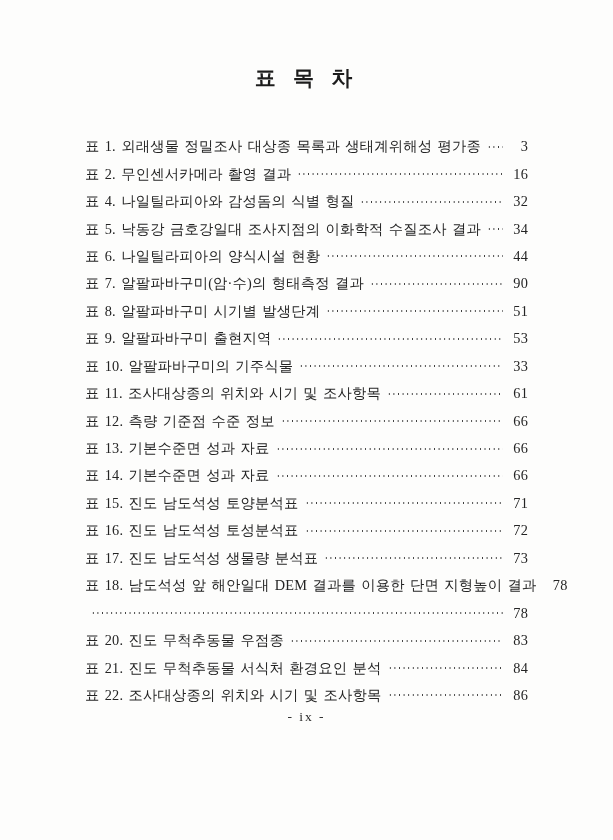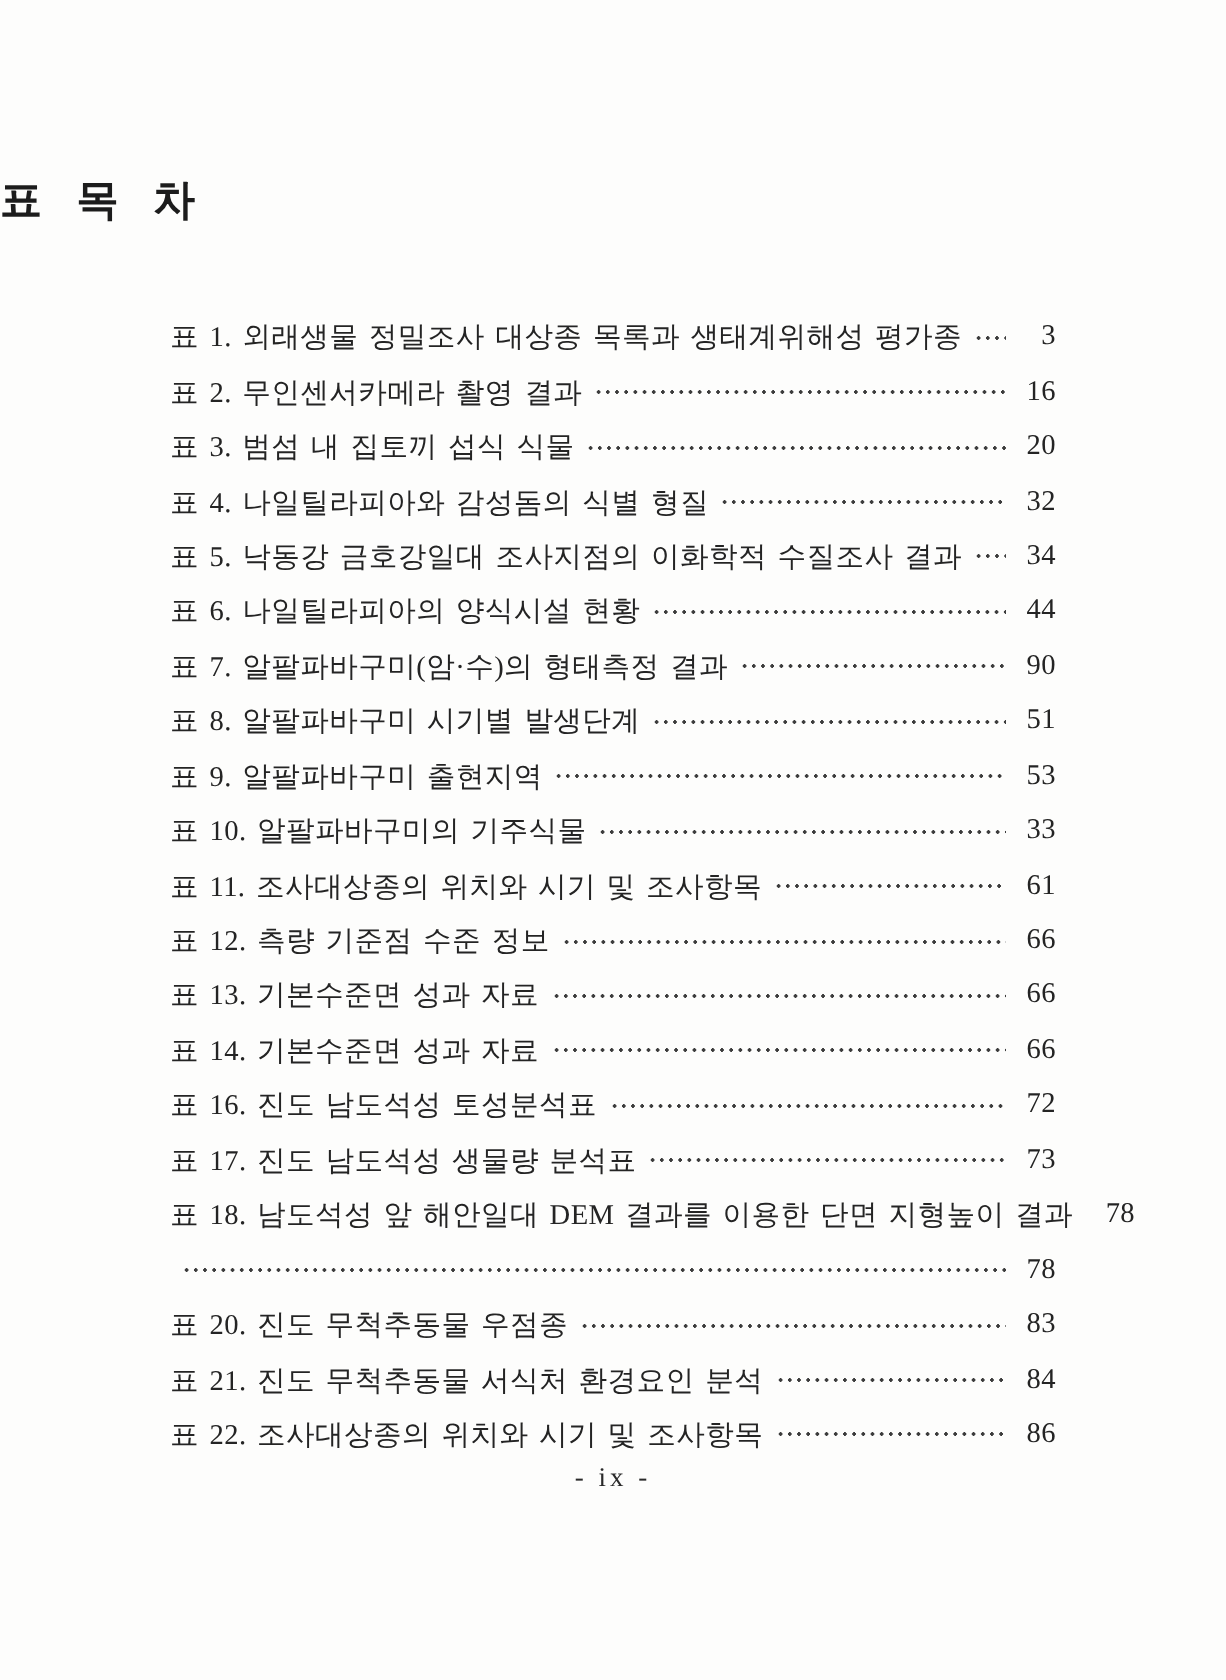--- a/index.html
+++ b/index.html
@@ -15,21 +15,22 @@
     color: #222222;
   }
   .page {
     position: relative;
     width: 613px;
     height: 840px;
     box-sizing: border-box;
   }
   .doc-title {
     margin: 0;
-    padding-top: 86px;
+    padding-top: 64px;
+    text-align: center;
     font-size: 21px;
     font-weight: bold;
     letter-spacing: 6px;
     color: #1c1c1c;
   }
   .toc-list {
     margin-top: 41px;
     margin-left: 85px;
     width: 443px;
   }
@@ -84,25 +85,20 @@
         <span class="toc-leader"></span>
         <span class="toc-page">3</span>
       </div>
 
       <div class="toc-row">
         <span class="toc-label">표 2. 무인센서카메라 촬영 결과</span>
         <span class="toc-leader"></span>
         <span class="toc-page">16</span>
       </div>
 
-      <div class="toc-row">
-        <span class="toc-label">표 3. 범섬 내 집토끼 섭식 식물</span>
-        <span class="toc-leader"></span>
-        <span class="toc-page">20</span>
-      </div>
 
       <div class="toc-row">
         <span class="toc-label">표 4. 나일틸라피아와 감성돔의 식별 형질</span>
         <span class="toc-leader"></span>
         <span class="toc-page">32</span>
       </div>
 
       <div class="toc-row">
         <span class="toc-label">표 5. 낙동강 금호강일대 조사지점의 이화학적 수질조사 결과</span>
         <span class="toc-leader"></span>
@@ -156,20 +152,25 @@
         <span class="toc-leader"></span>
         <span class="toc-page">66</span>
       </div>
 
       <div class="toc-row">
         <span class="toc-label">표 14. 기본수준면 성과 자료</span>
         <span class="toc-leader"></span>
         <span class="toc-page">66</span>
       </div>
 
+      <div class="toc-row">
+        <span class="toc-label">표 15. 진도 남도석성 토양분석표</span>
+        <span class="toc-leader"></span>
+        <span class="toc-page">71</span>
+      </div>
 
       <div class="toc-row">
         <span class="toc-label">표 16. 진도 남도석성 토성분석표</span>
         <span class="toc-leader"></span>
         <span class="toc-page">72</span>
       </div>
 
       <div class="toc-row">
         <span class="toc-label">표 17. 진도 남도석성 생물량 분석표</span>
         <span class="toc-leader"></span>

